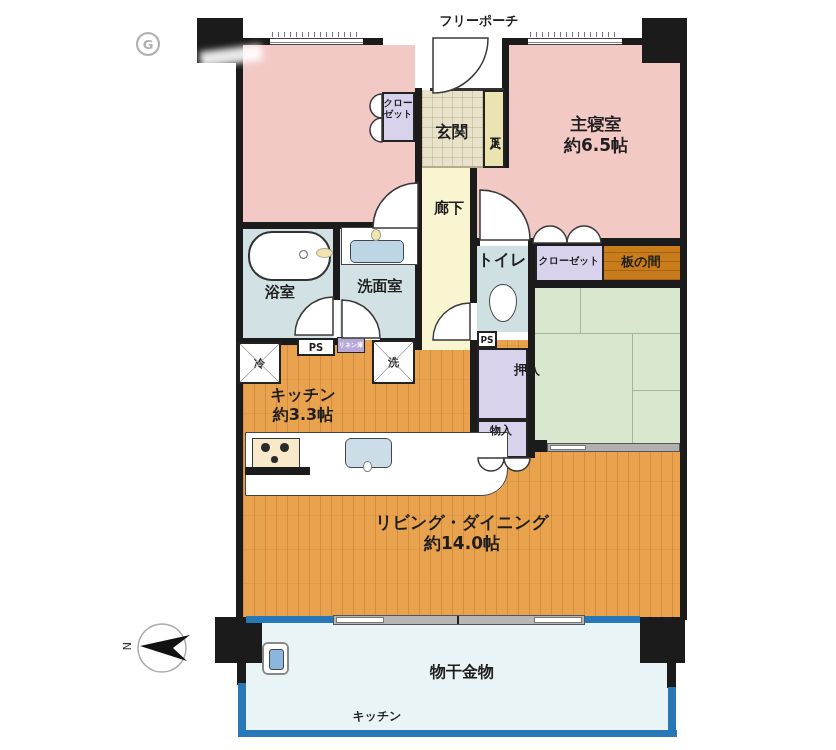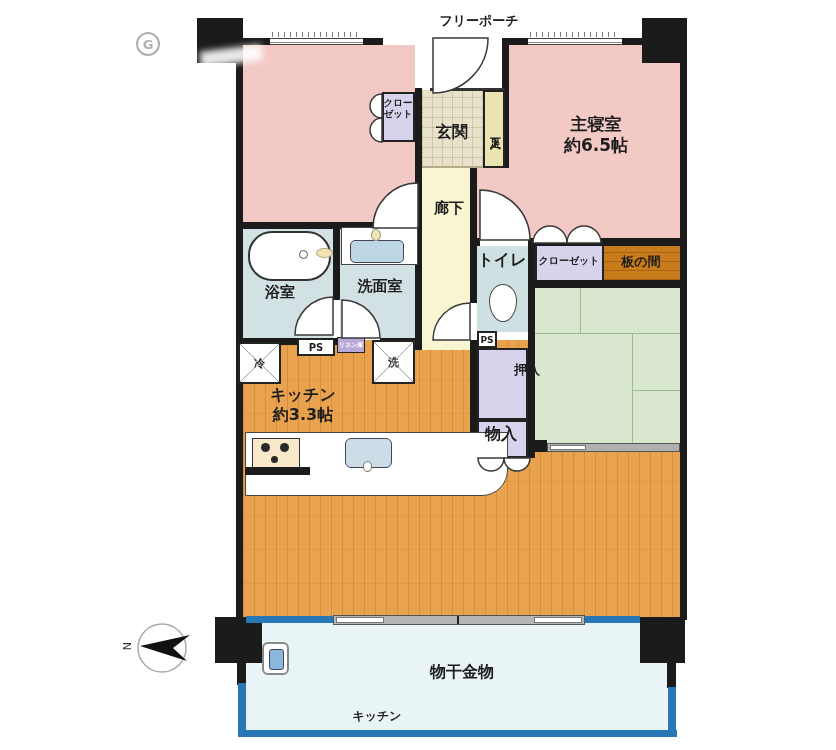--- a/index.html
+++ b/index.html
@@ -192,20 +192,24 @@
     </div>
 
   <div class="lbl" style="left:596px;top:114px;font-size:17px">
     <div>主寝室</div>
     <div>約6.5帖</div>
   </div>
   <div class="lbl" style="left:303px;top:385px;font-size:16px">
     <div>キッチン</div>
     <div>約3.3帖</div>
   </div>
+  <div class="lbl" style="left:462px;top:512px;font-size:17px">
+    <div>リビング・ダイニング</div>
+    <div>約14.0帖</div>
+  </div>
 
   <div class="lbl" style="left:452px;top:122px;font-size:16px">
       <div>玄関</div>
     </div>
   <div class="lbl" style="left:449px;top:199px;font-size:15px">
       <div>廊下</div>
     </div>
   <div class="lbl" style="left:280px;top:283px;font-size:15px">
       <div>浴室</div>
     </div>
@@ -227,21 +231,21 @@
     </div>
   <div class="lbl" style="left:569px;top:255px;font-size:10px">
       <div>クローゼット</div>
     </div>
   <div class="lbl" style="left:641px;top:254px;font-size:13px">
       <div>板の間</div>
     </div>
   <div class="lbl" style="left:527px;top:362px;font-size:13px">
       <div>押入</div>
     </div>
-  <div class="lbl" style="left:501px;top:424px;font-size:16px">
+  <div class="lbl" style="left:501px;top:424px;font-size:11px">
       <div>物入</div>
     </div>
 
   <div class="abs boxlbl" style="left:136px;top:32px;width:24px;height:24px;border:2px solid #b0b0b0;border-radius:50%;color:#b0b0b0;font-size:13px;z-index:70">
       <span>G</span>
     </div>
   <div class="abs" style="left:200px;top:48px;width:62px;height:16px;background:#fff;filter:blur(3px);transform:rotate(-7deg);z-index:15;opacity:.9"></div>
 
 </div>
 

